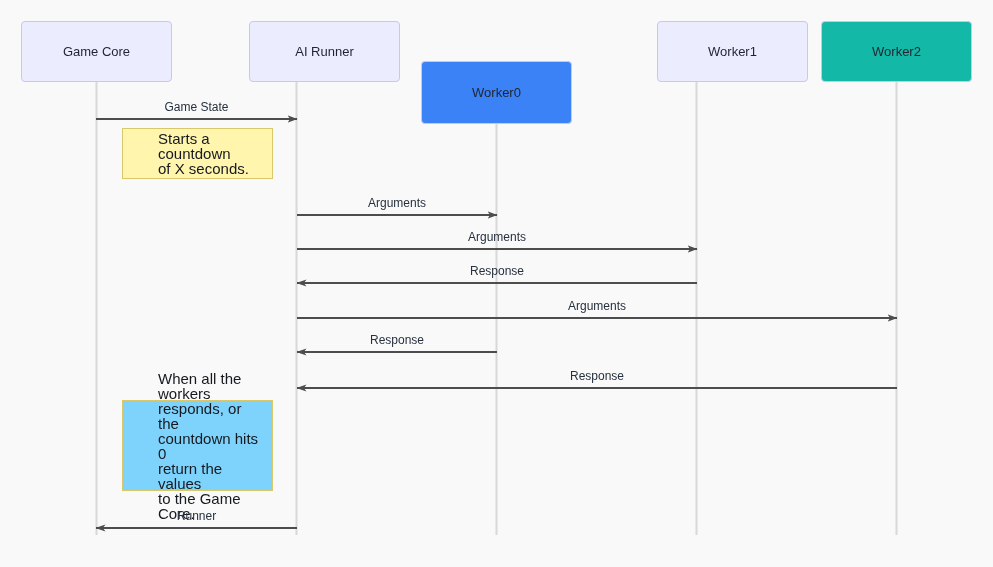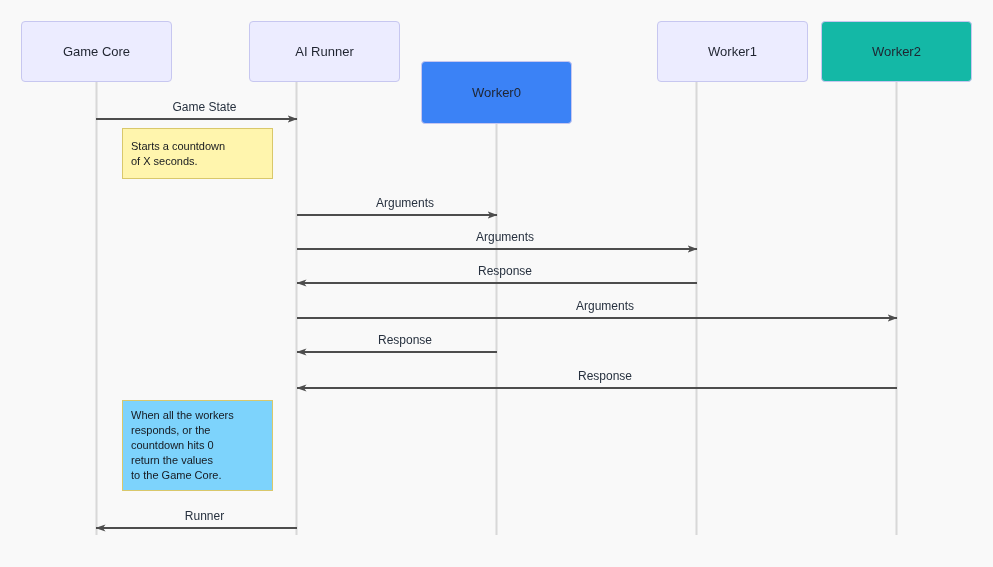--- a/index.html
+++ b/index.html
@@ -44,36 +44,36 @@
   }
   .note-box {
     position: absolute;
     box-sizing: border-box;
     background: #fff5ad;
     border: 1px solid #d9c86b;
     display: flex;
     align-items: center;
   }
   .note-text {
-    font-size: 11px;
+    font-size: 15px;
     color: #16191f;
     line-height: 15px;
     padding: 0 8px;
     white-space: pre-line;
     font-family: "Liberation Sans", sans-serif;
+    margin-left: 27px;
   }
   .msg-label {
     position: absolute;
     font-size: 12px;
     color: #27313f;
     text-align: center;
     transform: translateY(-100%);
     white-space: nowrap;
     font-family: "Liberation Sans", sans-serif;
-    padding-left: 8px;
   }
 </style>
 </head>
 <body>
 
 <div id="diagram">
 
   <svg class="canvas" viewBox="0 0 993 567" xmlns="http://www.w3.org/2000/svg">
     <defs>
       <marker id="arrow-right" markerWidth="10" markerHeight="8" refX="9.5" refY="4" orient="auto" markerUnits="userSpaceOnUse">

